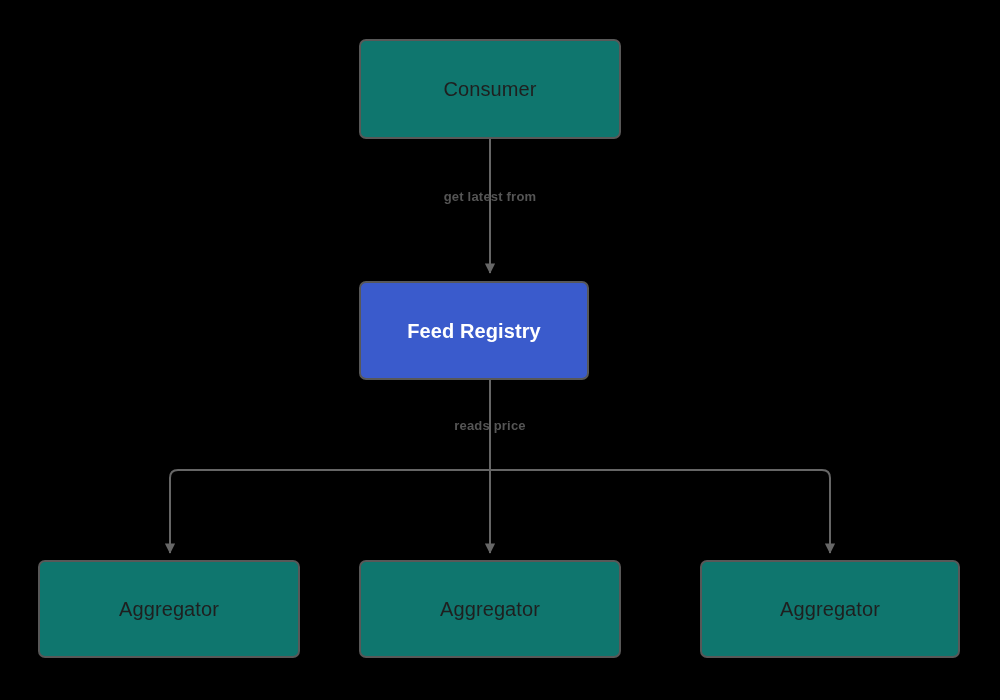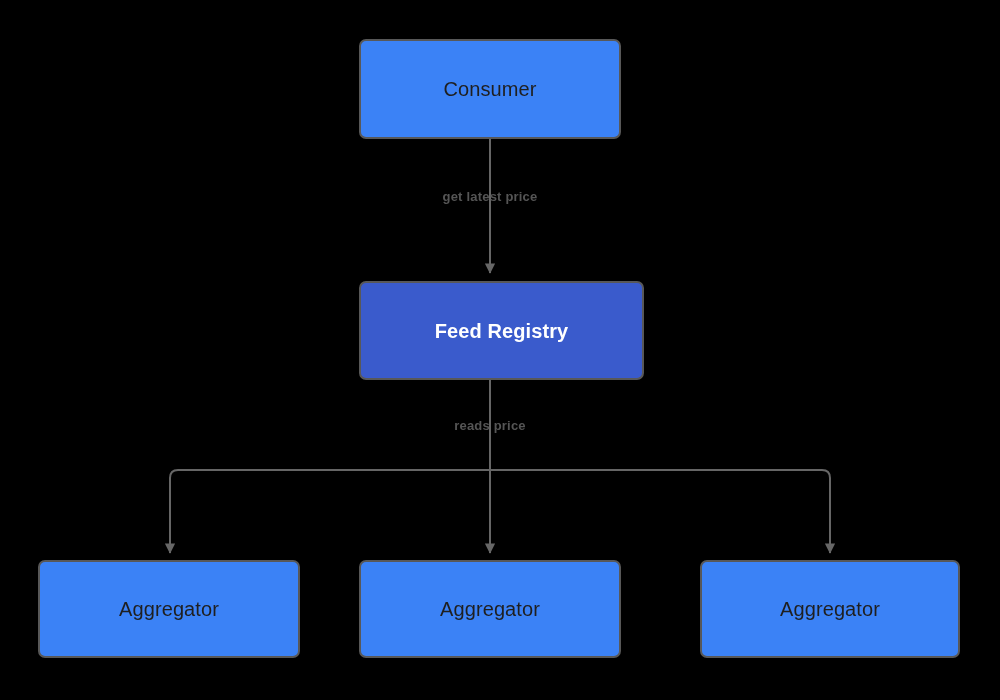--- a/index.html
+++ b/index.html
@@ -39,21 +39,21 @@
     box-sizing: border-box;
     border: 2.5px solid #585858;
     border-radius: 7px;
     display: flex;
     align-items: center;
     justify-content: center;
     text-align: center;
     z-index: 3;
   }
   .node.plain {
-    background: #3b82f6;
+    background: #0f766e;
     align-items: center;
   }
   .node.accent {
     background: #3a5bcc;
     border-color: #585858;
   }
   .node-label {
     font-size: 20px;
     line-height: 1.2;
     color: #1f1f1f;
@@ -96,29 +96,29 @@
 
     <path d="M 490 380 L 490 470" fill="none" stroke="#666666" stroke-width="2"></path>
 
     <path d="M 490 470 L 178 470 Q 170 470 170 478 L 170 553" fill="none" stroke="#666666" stroke-width="2" marker-end="url(#arrow-head)"></path>
 
     <path d="M 490 470 L 490 553" fill="none" stroke="#666666" stroke-width="2" marker-end="url(#arrow-head)"></path>
 
     <path d="M 490 470 L 822 470 Q 830 470 830 478 L 830 553" fill="none" stroke="#666666" stroke-width="2" marker-end="url(#arrow-head)"></path>
   </svg>
 
-  <div class="edge-label" style="left:490px; top:196px;">get latest price</div>
+  <div class="edge-label" style="left:490px; top:196px;">get latest from</div>
 
   <div class="edge-label" style="left:490px; top:425px;">reads price</div>
 
   <div class="node plain" style="left:359px; top:39px; width:262px; height:100px;">
     <span class="node-label">Consumer</span>
   </div>
 
-  <div class="node accent" style="left:359px; top:281px; width:285px; height:99px;">
+  <div class="node accent" style="left:359px; top:281px; width:230px; height:99px;">
     <span class="node-label">Feed Registry</span>
   </div>
 
   <div class="node plain" style="left:38px; top:560px; width:262px; height:98px;">
     <span class="node-label">Aggregator</span>
   </div>
 
   <div class="node plain" style="left:359px; top:560px; width:262px; height:98px;">
     <span class="node-label">Aggregator</span>
   </div>

